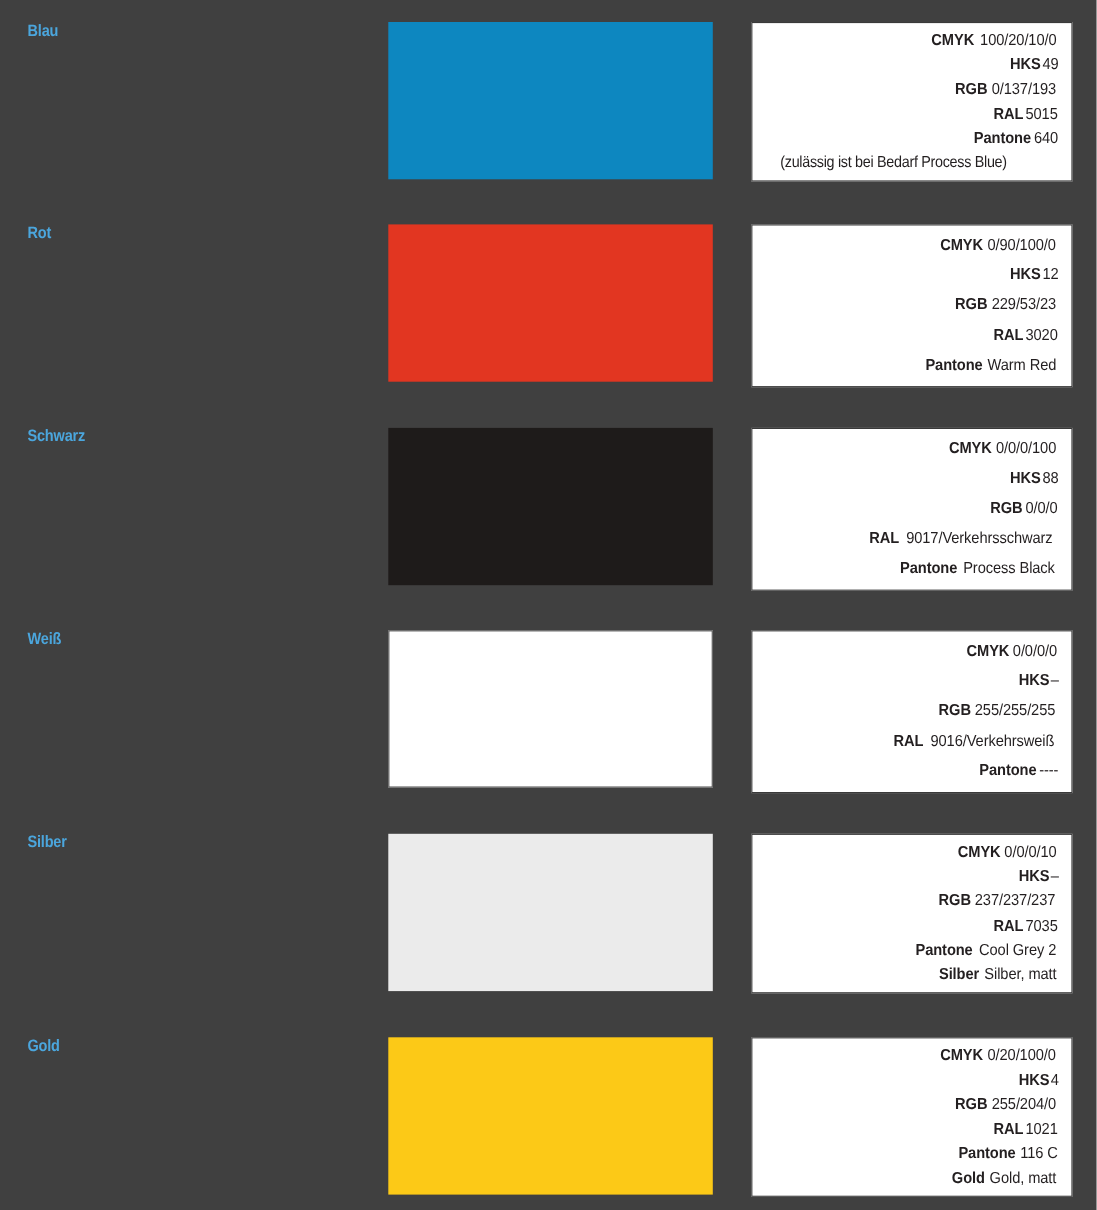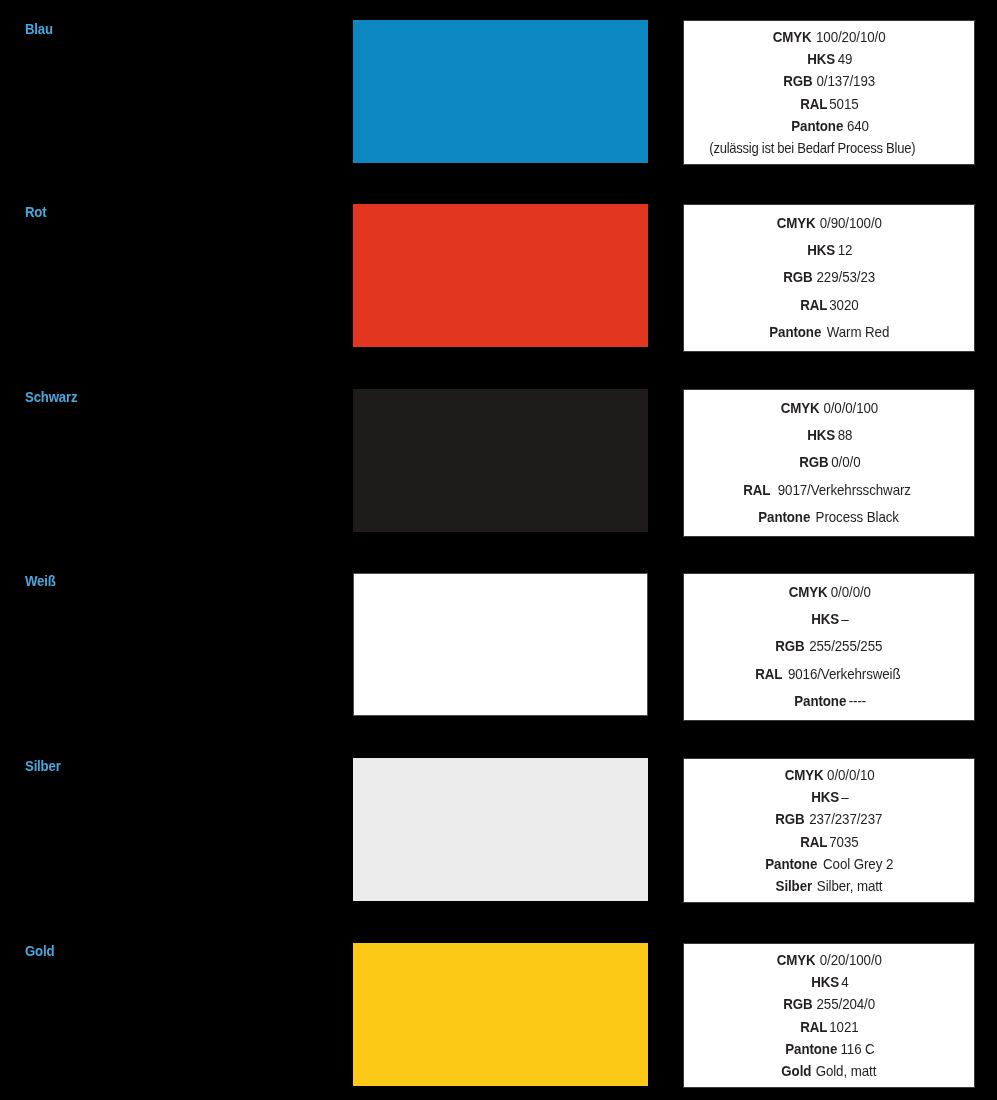--- a/index.html
+++ b/index.html
@@ -9,21 +9,21 @@
     height: 1100px;
     background: #ffffff;
     font-family: "Liberation Sans", sans-serif;
     overflow: hidden;
   }
 
   #sheet {
     position: relative;
     width: 997px;
     height: 1100px;
-    background: #000000;
+    background: #404040;
   }
 
   .color-row {
     position: absolute;
     left: 0;
     width: 997px;
   }
 
   .row-label {
     position: absolute;
@@ -56,21 +56,21 @@
     left: 683px;
     top: 0;
     width: 292px;
     border: 1.3px solid #3a3a3a;
     background: #ffffff;
     padding: 5px 11px 5px 12px;
   }
 
   .spec-row {
     display: flex;
-    justify-content: center;
+    justify-content: flex-end;
     align-items: baseline;
     white-space: nowrap;
     font-family: "Liberation Sans", sans-serif;
     font-size: 14.5px;
     color: #231f20;
     letter-spacing: -0.1px;
   }
 
   .spec-row .k {
     font-weight: 700;

